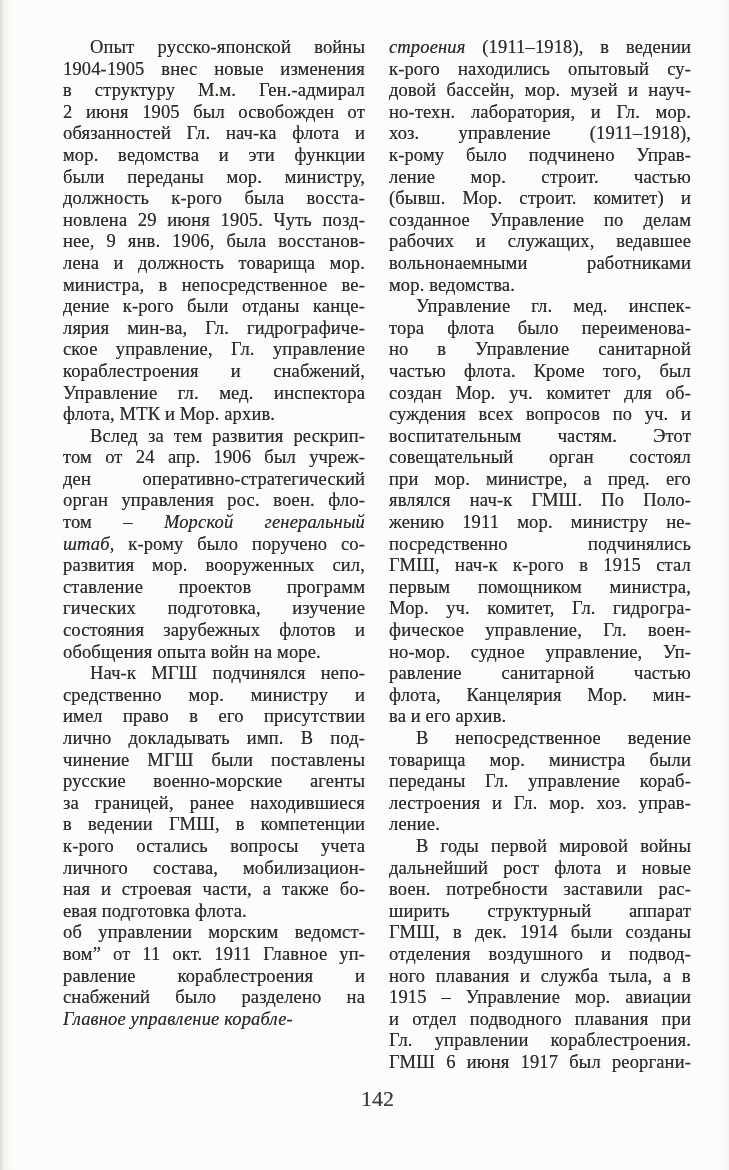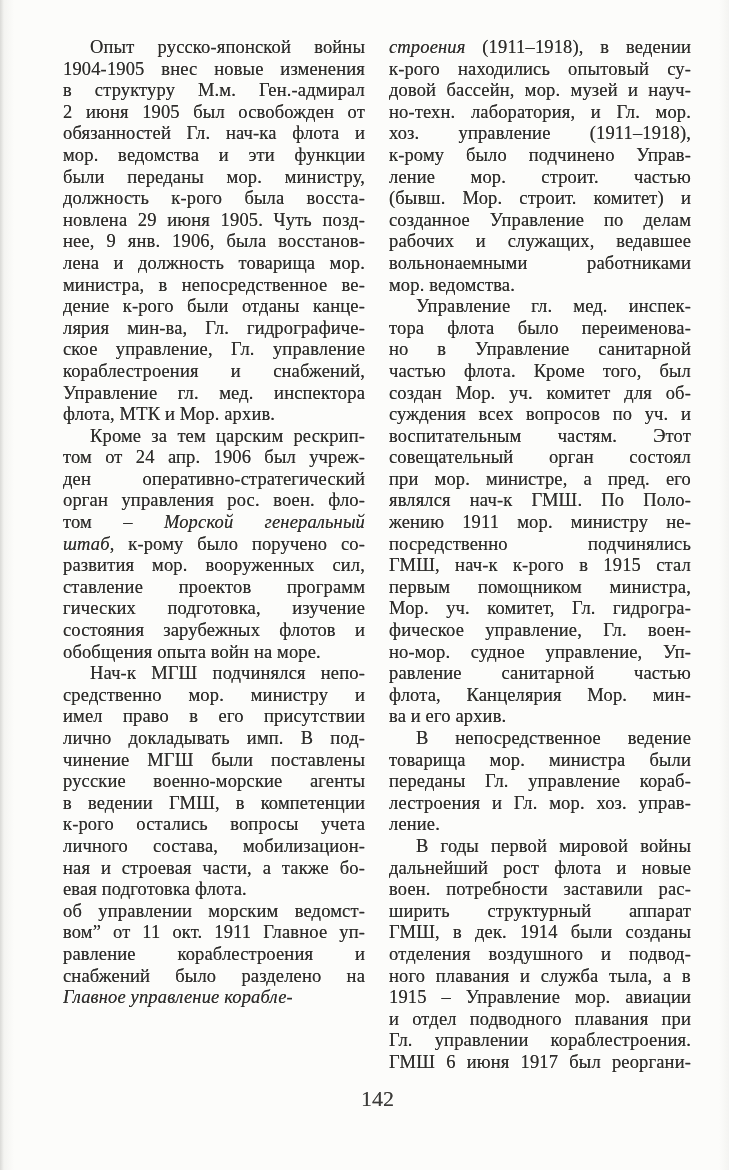--- a/index.html
+++ b/index.html
@@ -77,37 +77,38 @@
       <div class="line"><span>новлена 29 июня 1905. Чуть позд-</span></div>
       <div class="line"><span>нее, 9 янв. 1906, была восстанов-</span></div>
       <div class="line"><span>лена и должность товарища мор.</span></div>
       <div class="line"><span>министра, в непосредственное ве-</span></div>
       <div class="line"><span>дение к-рого были отданы канце-</span></div>
       <div class="line"><span>лярия мин-ва, Гл. гидрографиче-</span></div>
       <div class="line"><span>ское управление, Гл. управление</span></div>
       <div class="line"><span>кораблестроения и снабжений,</span></div>
       <div class="line"><span>Управление гл. мед. инспектора</span></div>
       <div class="line end"><span>флота, МТК и Мор. архив.</span></div>
-      <div class="line indent"><span>Кроме за тем царским рескрип-</span></div>
+      <div class="line indent"><span>Вслед за тем развития рескрип-</span></div>
       <div class="line"><span>том от 24 апр. 1906 был учреж-</span></div>
       <div class="line"><span>ден оперативно-стратегический</span></div>
       <div class="line"><span>орган управления рос. воен. фло-</span></div>
       <div class="line"><span>том – </span><span class="italic">Морской генеральный</span></div>
       <div class="line"><span class="italic">штаб</span><span>, к-рому было поручено со-</span></div>
       <div class="line"><span>развития мор. вооруженных сил,</span></div>
       <div class="line"><span>ставление проектов программ</span></div>
       <div class="line"><span>гических подготовка, изучение</span></div>
       <div class="line"><span>состояния зарубежных флотов и</span></div>
       <div class="line end"><span>обобщения опыта войн на море.</span></div>
       <div class="line indent"><span>Нач-к МГШ подчинялся непо-</span></div>
       <div class="line"><span>средственно мор. министру и</span></div>
       <div class="line"><span>имел право в его присутствии</span></div>
       <div class="line"><span>лично докладывать имп. В под-</span></div>
       <div class="line"><span>чинение МГШ были поставлены</span></div>
       <div class="line"><span>русские военно-морские агенты</span></div>
+      <div class="line"><span>за границей, ранее находившиеся</span></div>
       <div class="line"><span>в ведении ГМШ, в компетенции</span></div>
       <div class="line"><span>к-рого остались вопросы учета</span></div>
       <div class="line"><span>личного состава, мобилизацион-</span></div>
       <div class="line"><span>ная и строевая части, а также бо-</span></div>
       <div class="line end"><span>евая подготовка флота.</span></div>
       <div class="line"><span>об управлении морским ведомст-</span></div>
       <div class="line"><span>вом” от 11 окт. 1911 Главное уп-</span></div>
       <div class="line"><span>равление кораблестроения и</span></div>
       <div class="line"><span>снабжений было разделено на</span></div>
       <div class="line end"><span class="italic">Главное управление корабле-</span></div>

